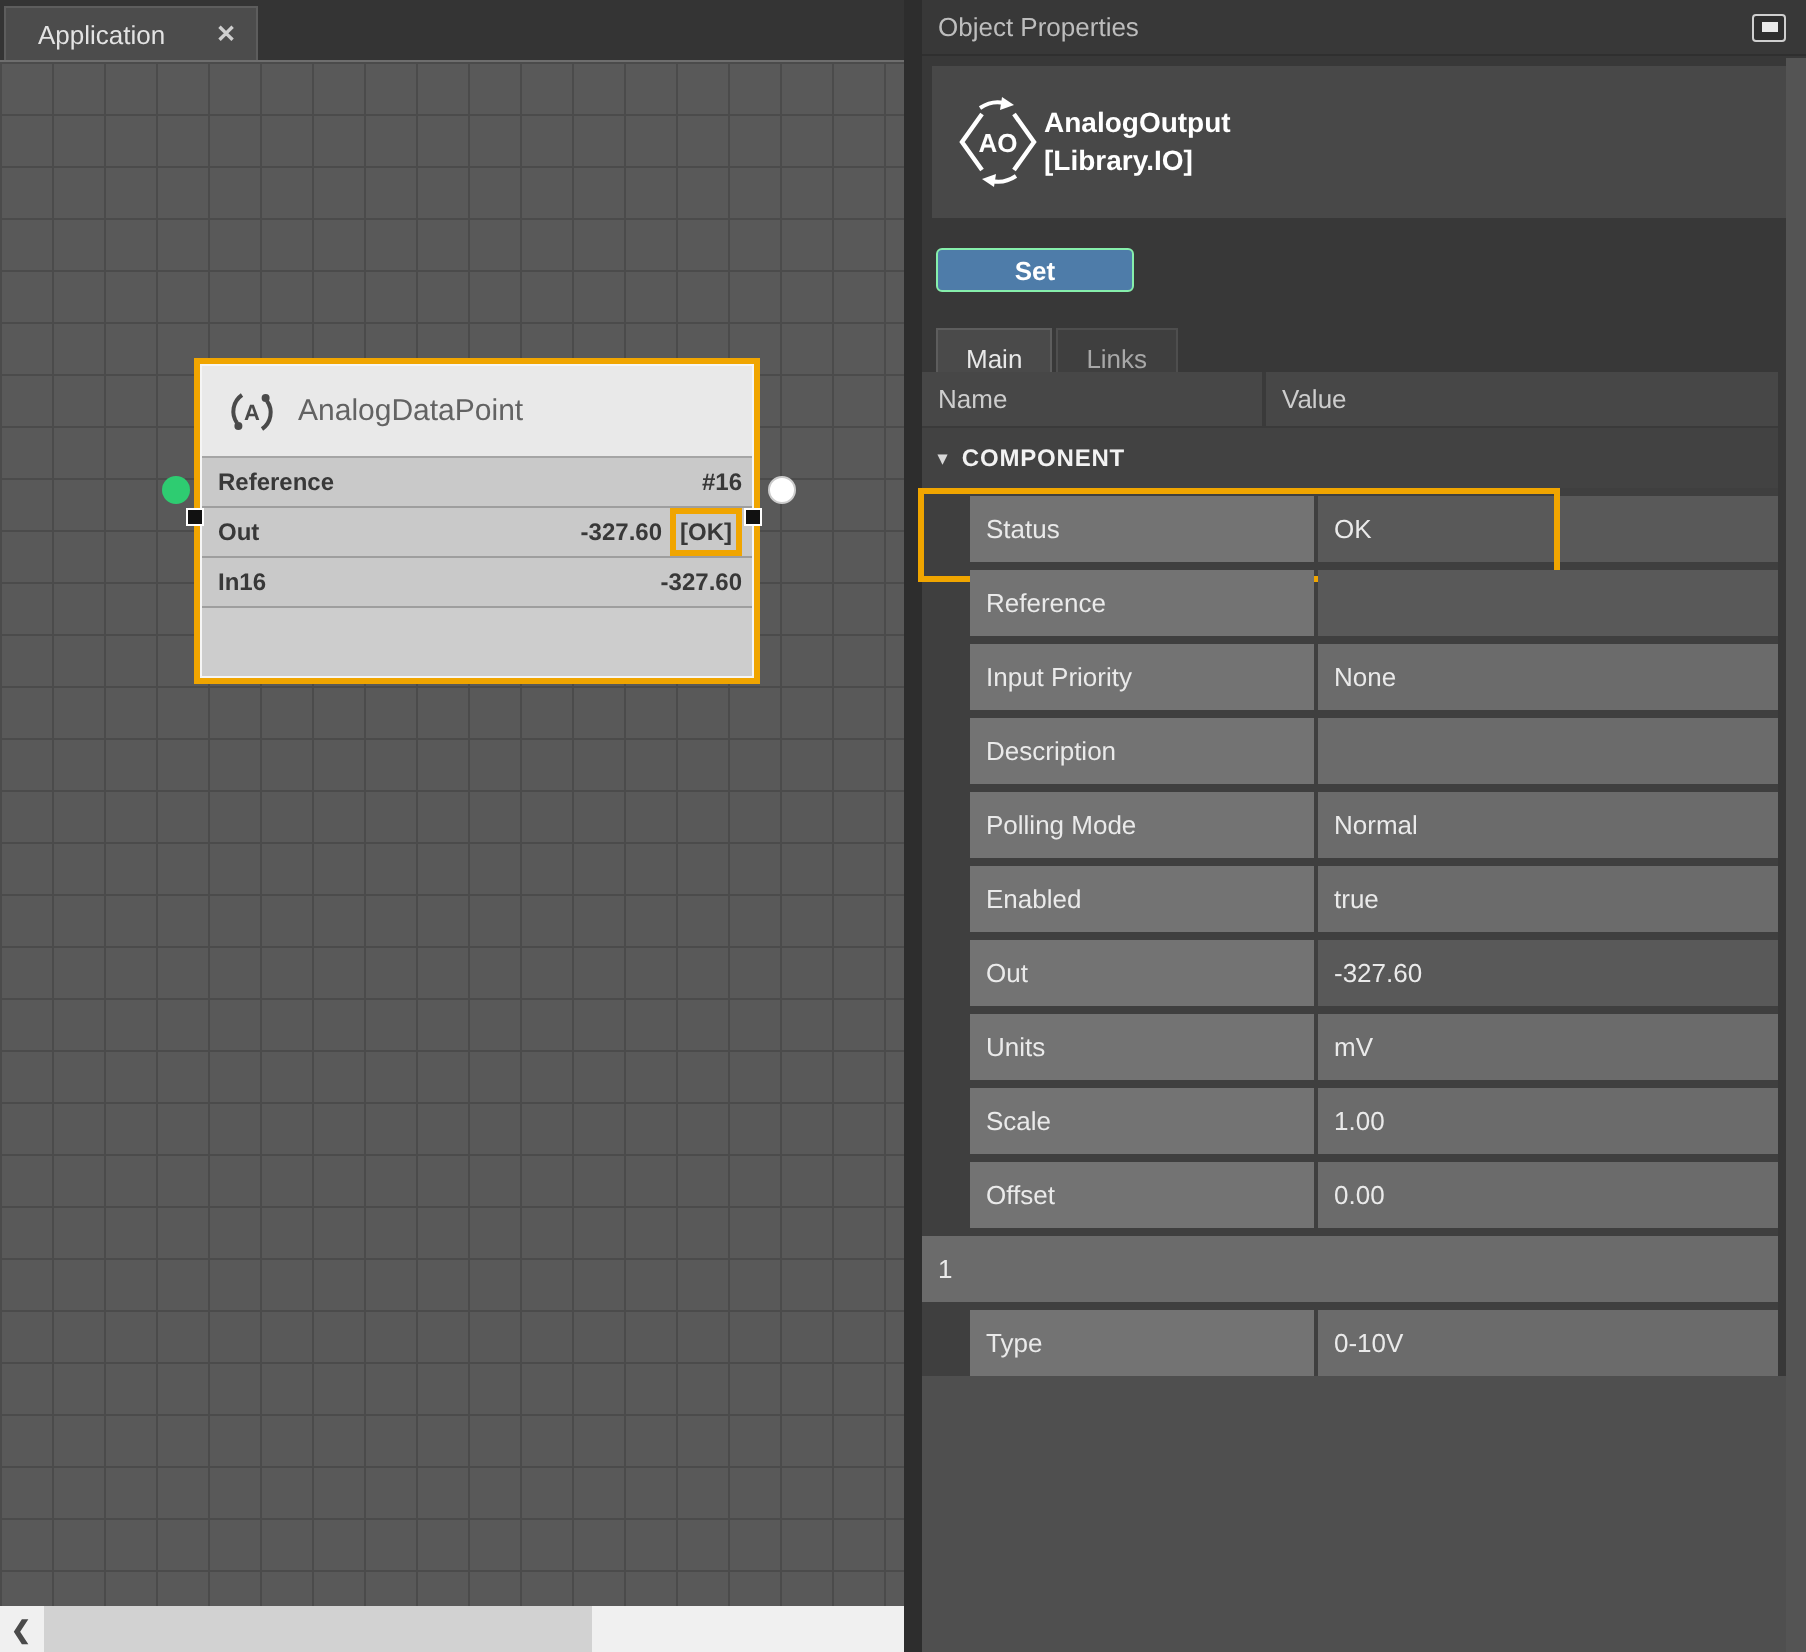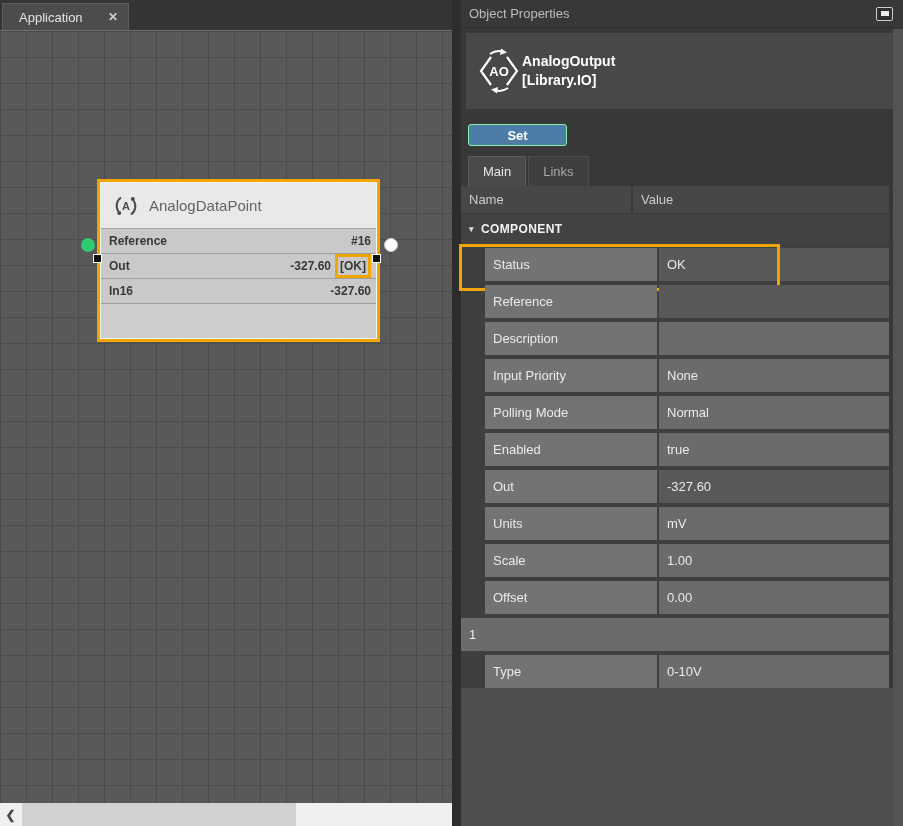--- a/index.html
+++ b/index.html
@@ -62,21 +62,21 @@
   .object-card{position:absolute;left:5px;top:33px;width:427px;height:76px;background:#484848;
                display:flex;align-items:center;gap:0;padding-left:10px;}
   .object-names{color:#ffffff;font-size:14px;font-weight:bold;line-height:19px;}
 
   .set-btn{position:absolute;left:7px;top:124px;width:99px;height:22px;background:#4e7ca9;
            border:1px solid #86efac;border-radius:3px;color:#fff;font-size:13px;font-weight:600;
            display:flex;align-items:center;justify-content:center;cursor:pointer;}
 
   .tabs{position:absolute;left:7px;top:156px;height:30px;display:flex;gap:2px;}
   .ptab{height:30px;padding:0 14px;display:flex;align-items:center;font-size:13px;cursor:pointer;
-        background:#3f3f3f;color:#a8a8a8;border:1px solid #4e4e4e;border-bottom:none;}
+        background:#3f3f3f;color:#a8a8a8;border:1px solid #4e4e4e;border-bottom:none;margin-top:8px;}
   .ptab.active{background:#4a4a4a;color:#e8e8e8;border-color:#5d5d5d;}
 
   .table-header{position:absolute;left:0;top:186px;width:428px;height:28px;background:#474747;
                 display:flex;align-items:center;color:#cdcdcd;font-size:13px;
                 border-bottom:1px solid #3a3a3a;}
   .th-name{width:172px;padding-left:8px;border-right:2px solid #3a3a3a;line-height:27px;}
   .th-value{padding-left:8px;}
 
   .rows-wrap{position:absolute;left:0;top:214px;width:428px;background:#3f3f3f;}
   .section-row{height:30px;background:#424242;display:flex;align-items:center;gap:7px;
@@ -201,30 +201,30 @@
     <div class="prop-name">Status</div>
     <div class="prop-value">OK</div>
   </div>
 
   <div class="prop-row">
     <div class="prop-name">Reference</div>
     <div class="prop-value"></div>
   </div>
 
   <div class="prop-row">
+    <div class="prop-name">Input Priority</div>
+    <div class="prop-value editable">None</div>
+  </div>
+
+  <div class="prop-row">
     <div class="prop-name">Description</div>
     <div class="prop-value editable"></div>
   </div>
 
   <div class="prop-row">
-    <div class="prop-name">Input Priority</div>
-    <div class="prop-value editable">None</div>
-  </div>
-
-  <div class="prop-row">
     <div class="prop-name">Polling Mode</div>
     <div class="prop-value editable">Normal</div>
   </div>
 
   <div class="prop-row">
     <div class="prop-name">Enabled</div>
     <div class="prop-value editable">true</div>
   </div>
 
   <div class="prop-row">

